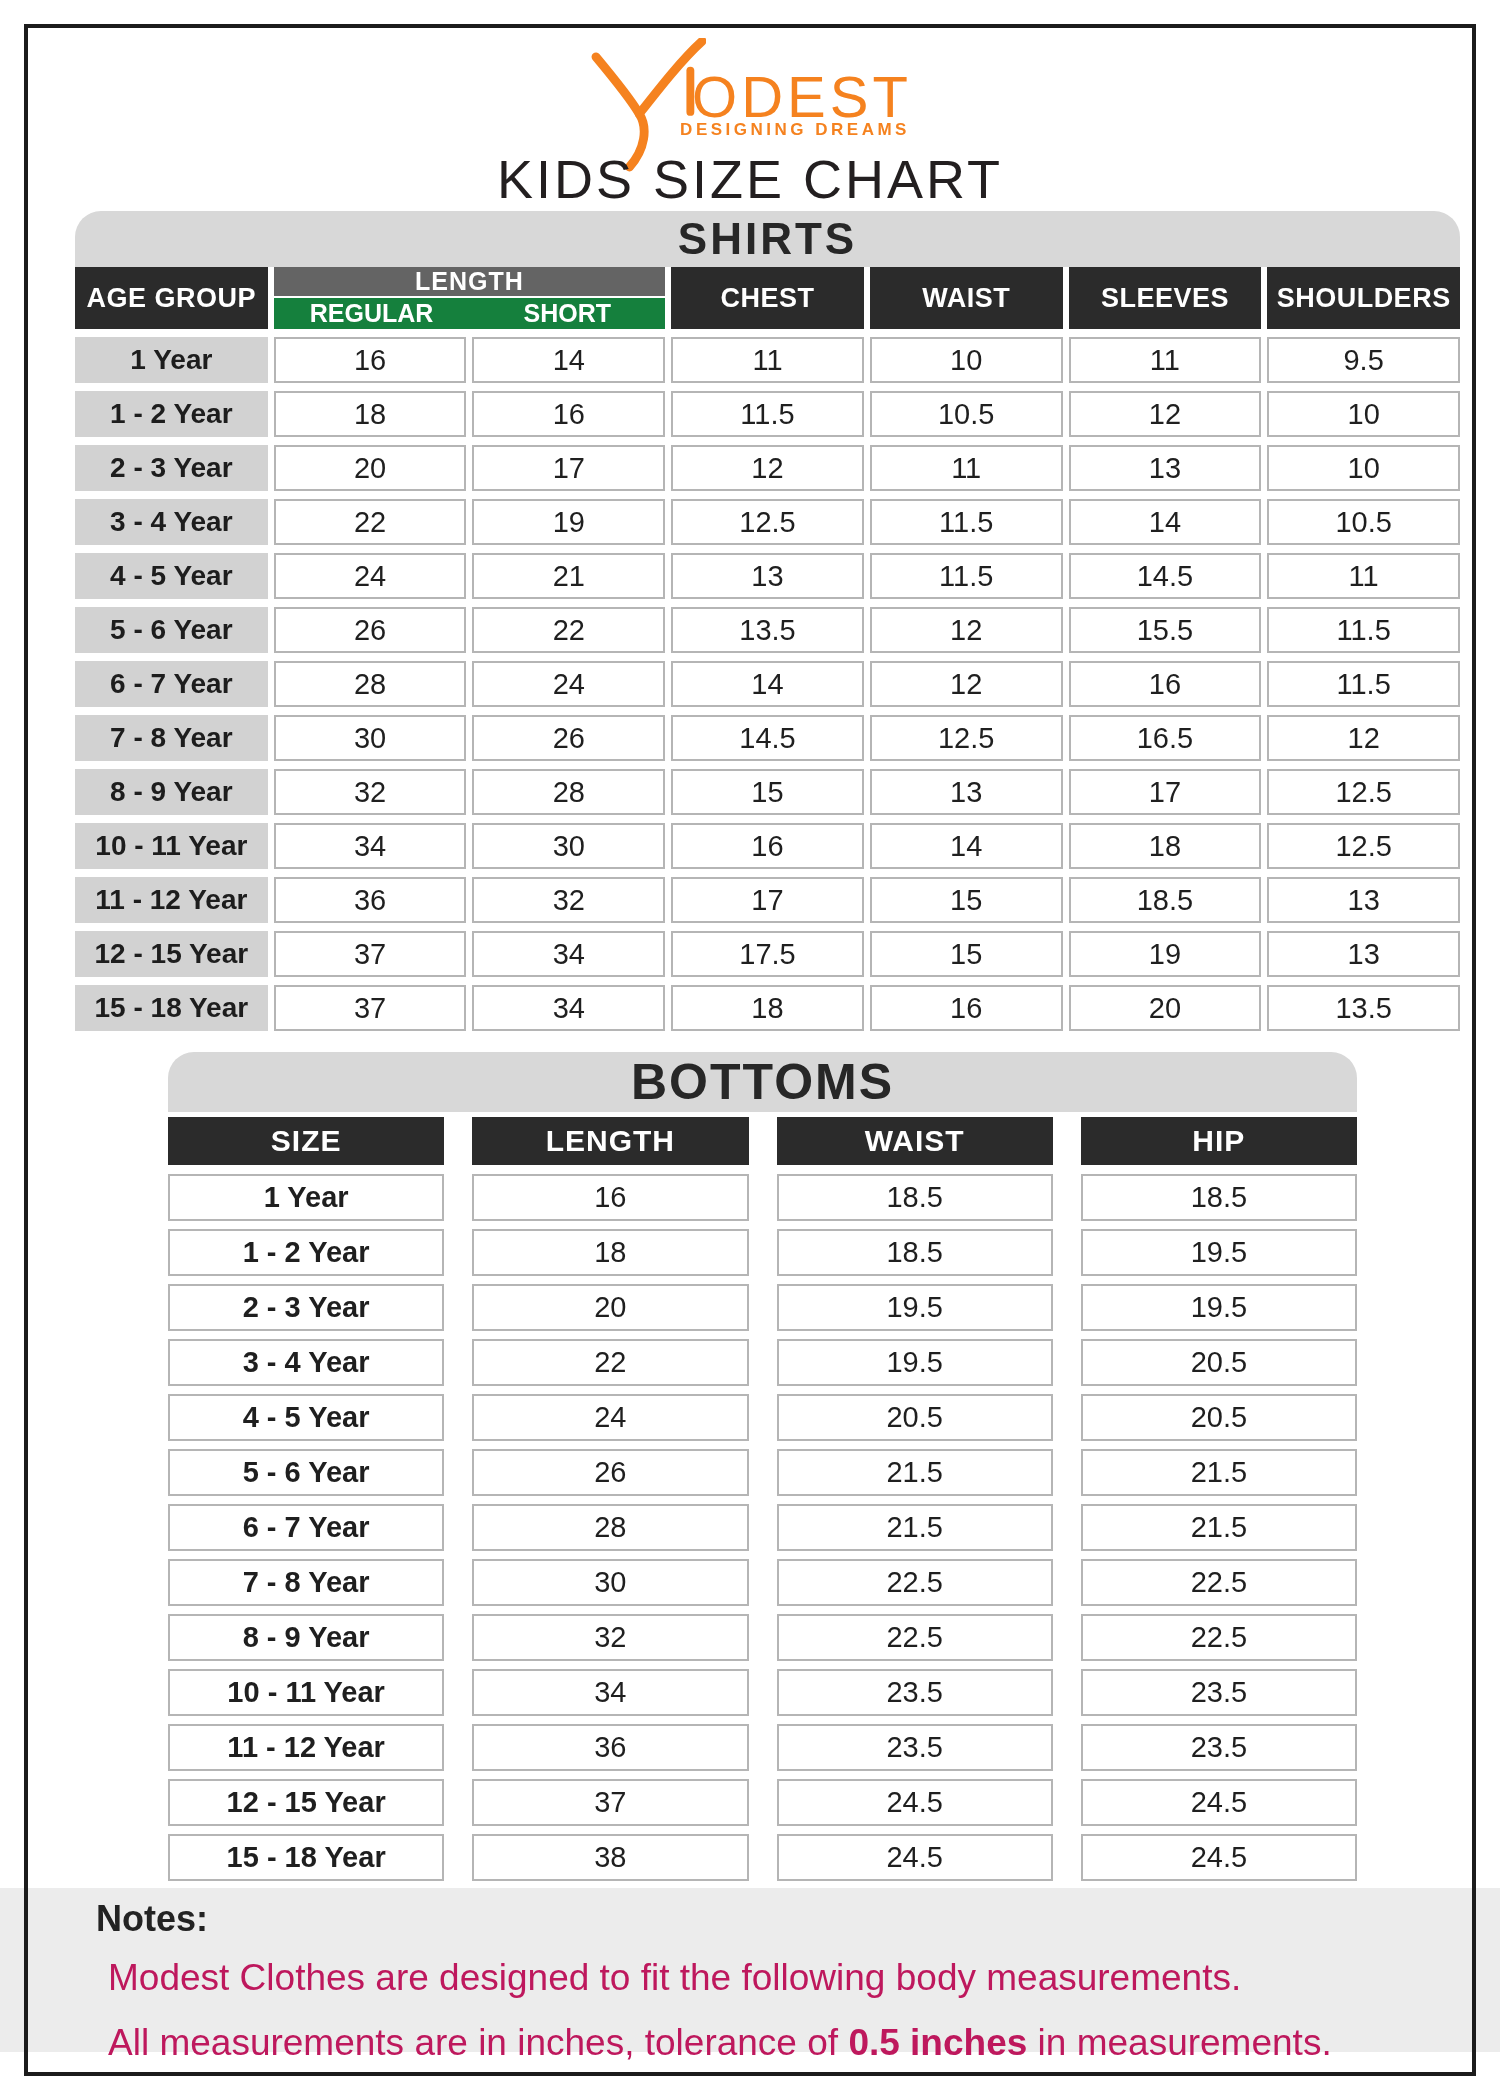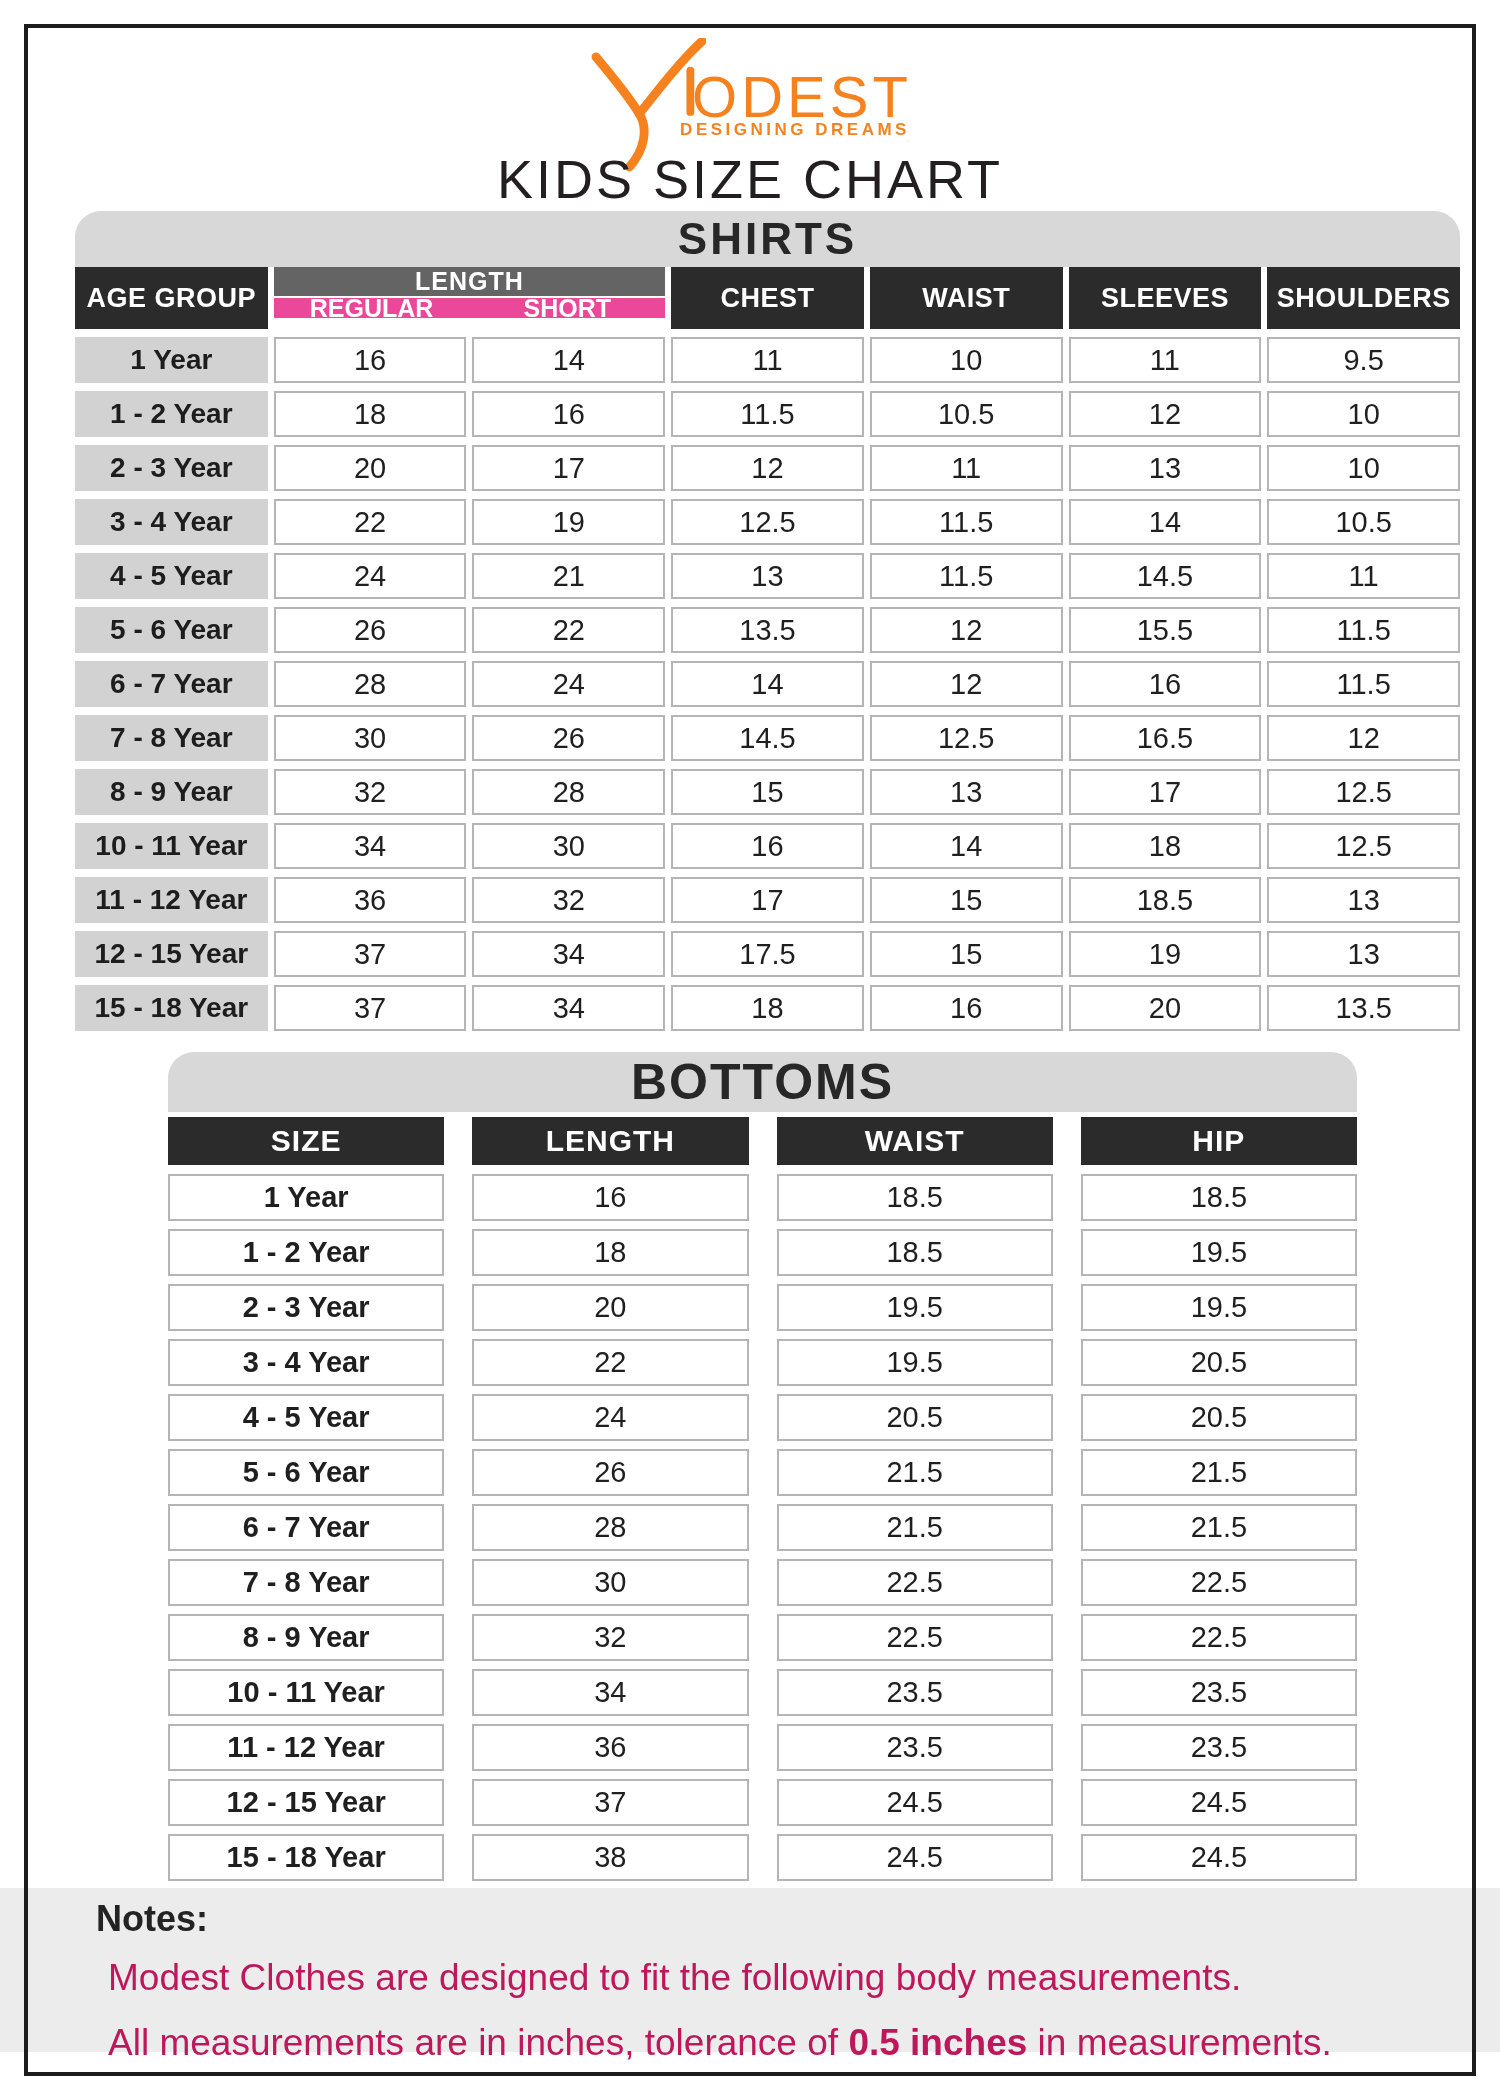--- a/index.html
+++ b/index.html
@@ -45,21 +45,21 @@
   .shirts .banner{height:56px;line-height:56px;font-size:44px;letter-spacing:3px;}
   .s-grid{display:grid;grid-template-columns:repeat(7,1fr);column-gap:6px;}
   .s-head{height:62px;}
   .s-head .hcell{font-size:27px;}
   .lgroup{grid-column:2 / span 2;display:flex;flex-direction:column;}
   .ltop{
     background:#646464;color:#fff;font-weight:bold;font-size:25px;height:29px;
     display:flex;align-items:center;justify-content:center;letter-spacing:1px;
   }
   .lbot{
-    background:#ec4899;color:#fff;font-weight:bold;font-size:25px;height:20px;
+    background:#15803d;color:#fff;font-weight:bold;font-size:25px;height:31px;
     margin-top:2px;display:flex;
   }
   .lbot span{flex:1;display:flex;align-items:center;justify-content:center;}
   .s-rows{margin-top:8px;}
   .s-row{height:46px;margin-bottom:8px;}
   .s-row .age{
     background:#d2d2d2;display:flex;align-items:center;justify-content:center;
     font-weight:bold;font-size:28px;color:#1d1d1d;
   }
   

